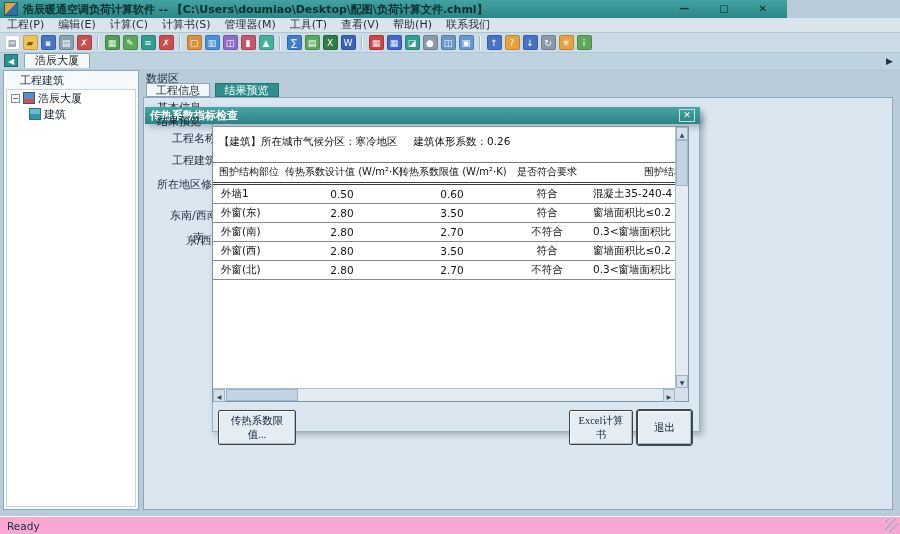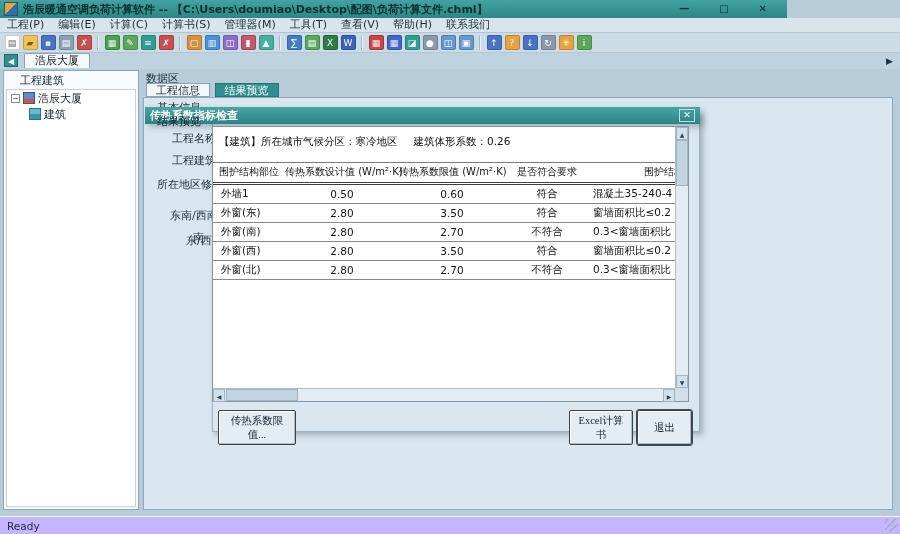--- a/index.html
+++ b/index.html
@@ -109,21 +109,21 @@
 
   
   .btn{position:absolute;height:35px;z-index:34;font-family:Liberation Serif, serif;font-size:10.5px;color:#13233a;
     background:#e4edf3;border:1px solid #404040;border-radius:2px;padding:0 4px;line-height:14px;
     box-shadow:inset 1px 1px 0 #ffffff, inset -1px -1px 0 #a8bdcc;box-sizing:border-box;}
   .dlg-btn-limit{left:218px;top:410px;width:78px;}
   .dlg-btn-excel{left:569px;top:410px;width:64px;}
   .dlg-btn-exit{left:637px;top:410px;width:55px;outline:1px solid #34505f;}
 
   
-  .statusbar{position:absolute;left:0;top:516px;width:900px;height:18px;background:#c4b5fd;
+  .statusbar{position:absolute;left:0;top:516px;width:900px;height:18px;background:#f9a8d4;
     border-top:1px solid #f2f7fa;box-sizing:border-box;display:flex;align-items:center;}
   .status-left{padding-left:7px;font-size:10.5px;color:#20303c;}
   .resize-grip{position:absolute;right:2px;bottom:2px;width:13px;height:13px;
     background:repeating-linear-gradient(135deg,transparent 0 2px,#9ab4c4 2px 3px,transparent 3px 5px);}
 </style>
 </head>
 <body>
 
 <div id="app">
 

